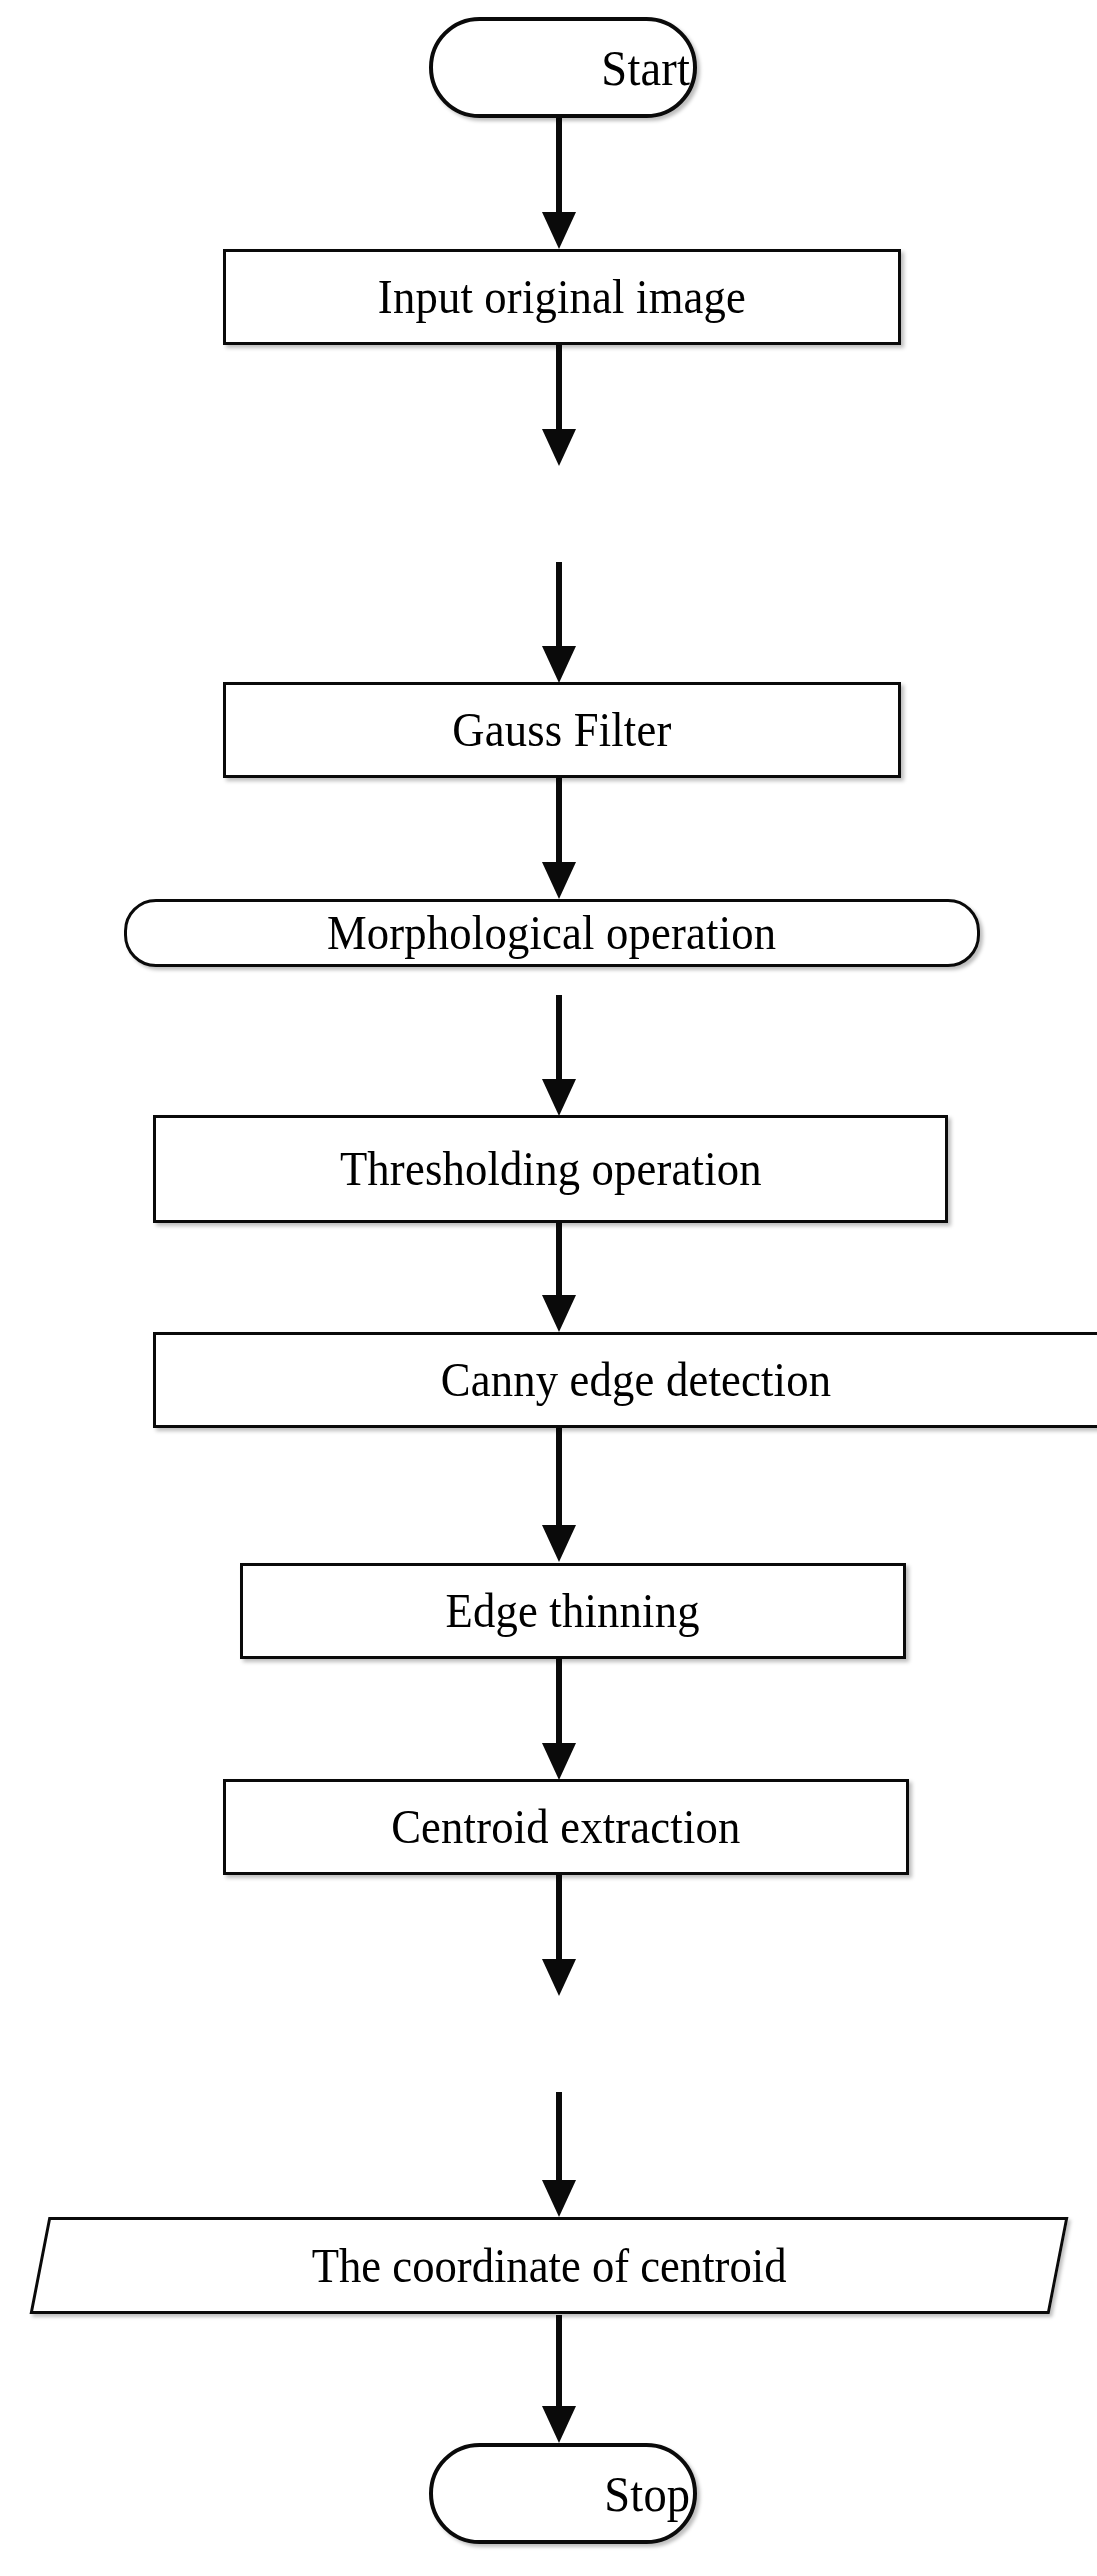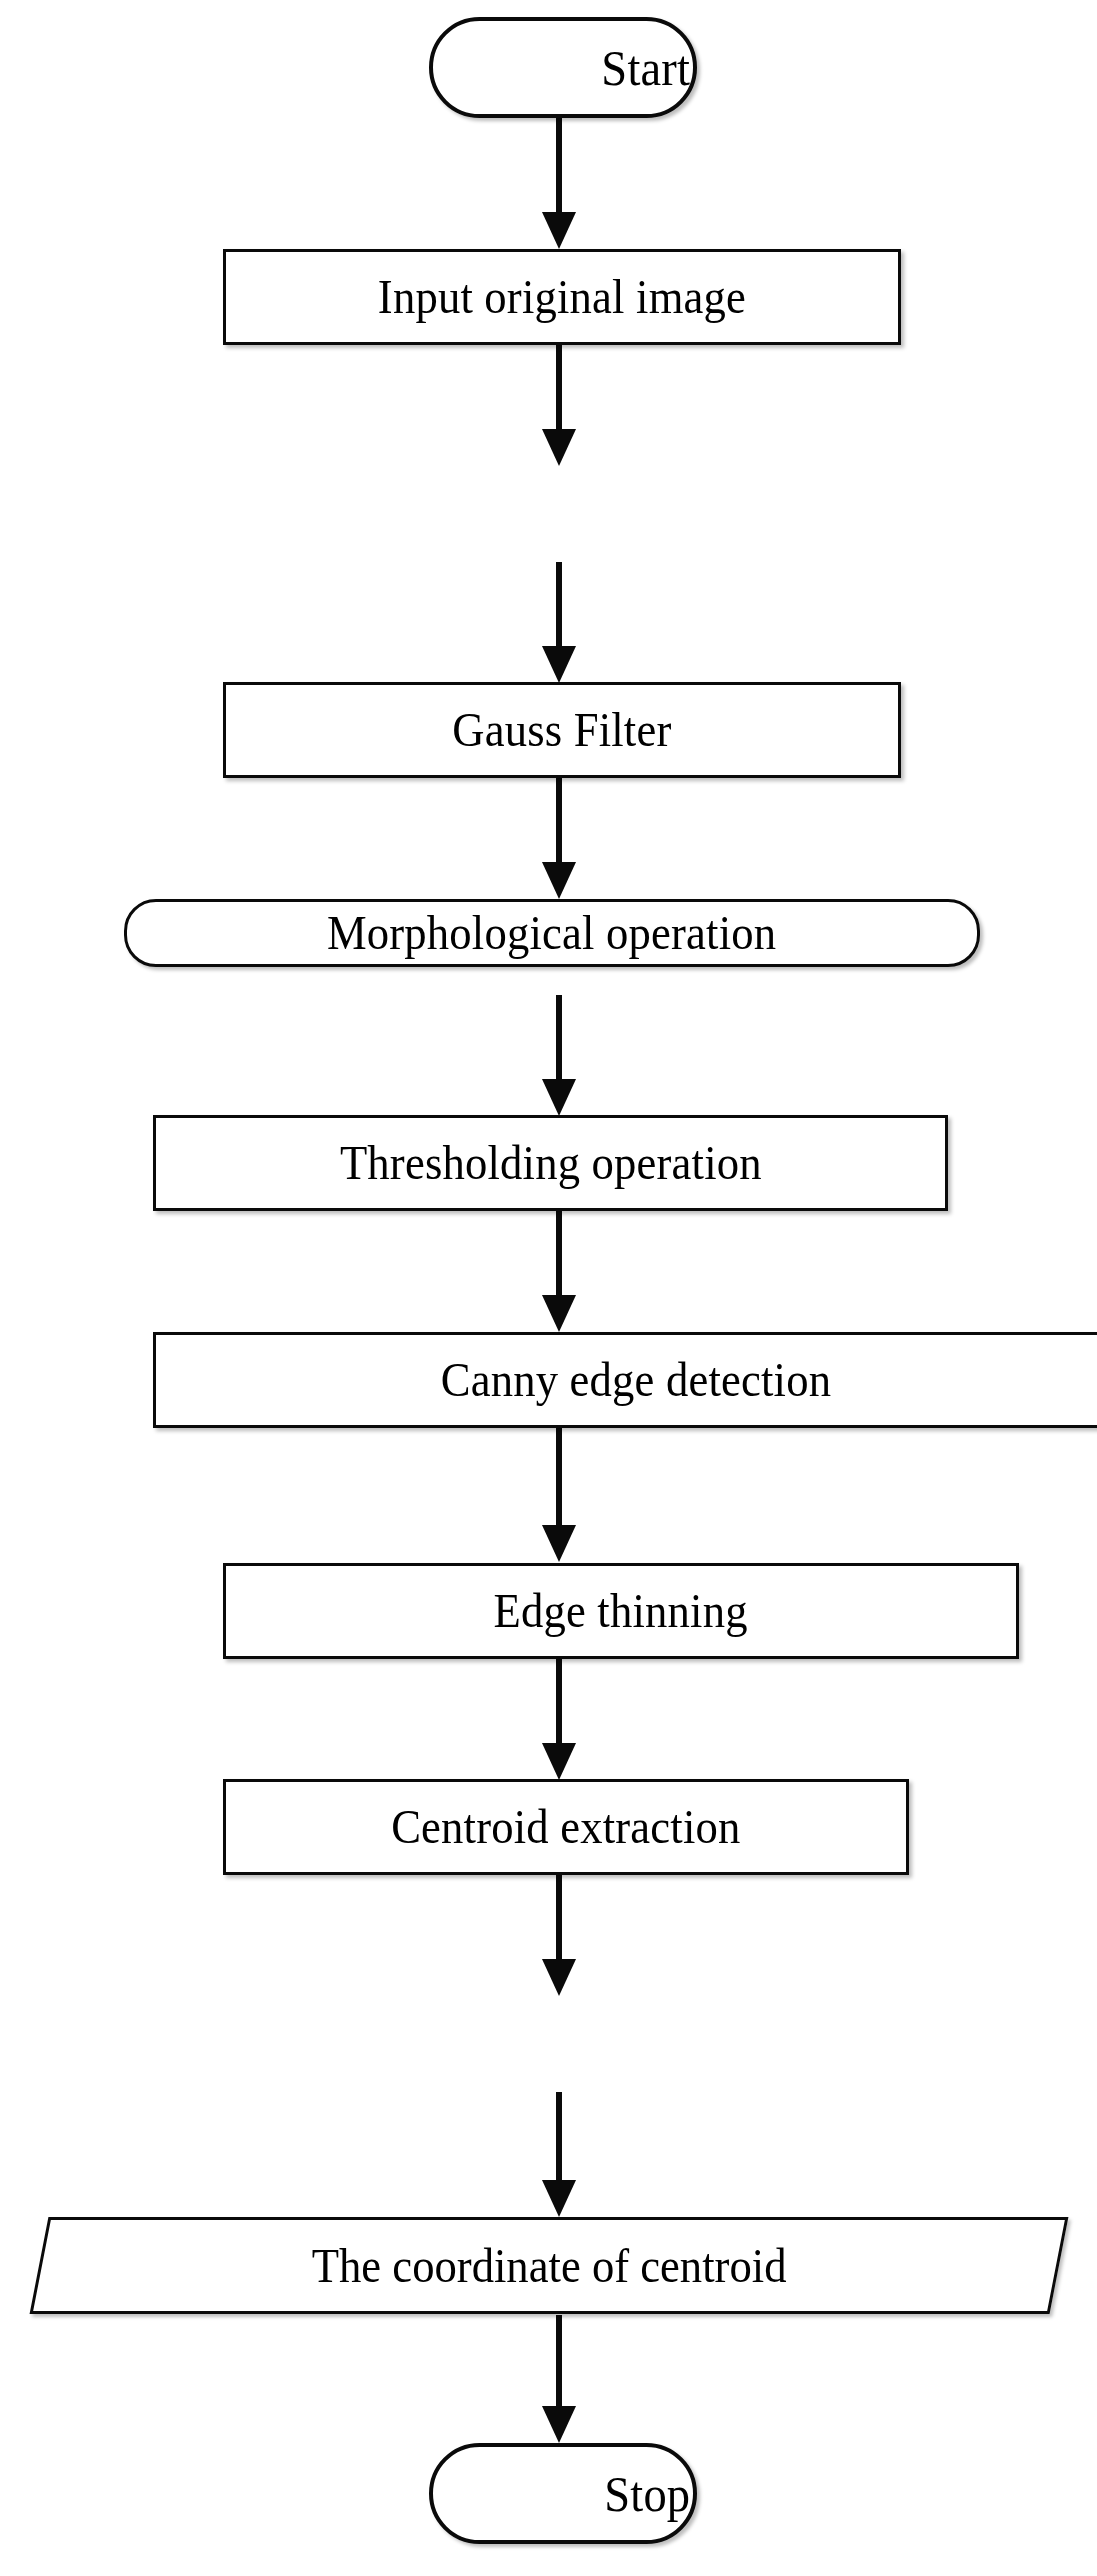--- a/index.html
+++ b/index.html
@@ -122,27 +122,27 @@
     </div>
     <div class="node process" style="left: 223px; top: 249px; width: 678px; height: 96px;">
       <span class="lbl">Input original image</span>
     </div>
     <div class="node process" style="left: 223px; top: 682px; width: 678px; height: 96px;">
       <span class="lbl">Gauss Filter</span>
     </div>
     <div class="node process" style="left: 124px; top: 899px; width: 856px; height: 68px; border-radius: 32px;">
       <span class="lbl">Morphological operation</span>
     </div>
-    <div class="node process" style="left: 153px; top: 1115px; width: 795px; height: 96px; justify-content: center;">
+    <div class="node process" style="left: 153px; top: 1115px; width: 795px; height: 108px; justify-content: center;">
       <span class="lbl">Thresholding operation</span>
     </div>
     <div class="node process" style="left: 153px; top: 1332px; width: 965px; height: 96px;">
       <span class="lbl">Canny edge detection</span>
     </div>
-    <div class="node process" style="left: 223px; top: 1563px; width: 796px; height: 96px;">
+    <div class="node process" style="left: 240px; top: 1563px; width: 666px; height: 96px;">
       <span class="lbl">Edge thinning</span>
     </div>
     <div class="node process" style="left: 223px; top: 1779px; width: 686px; height: 96px;">
       <span class="lbl">Centroid extraction</span>
     </div>
     <div class="data" style="left: 39px; top: 2217px; width: 1020px; height: 97px;">
       <span class="lbl">The coordinate of centroid</span>
     </div>
     <div class="node terminator" style="left: 429px; top: 2443px; width: 268px; height: 101px;">
       <span class="lbl">Stop</span>

